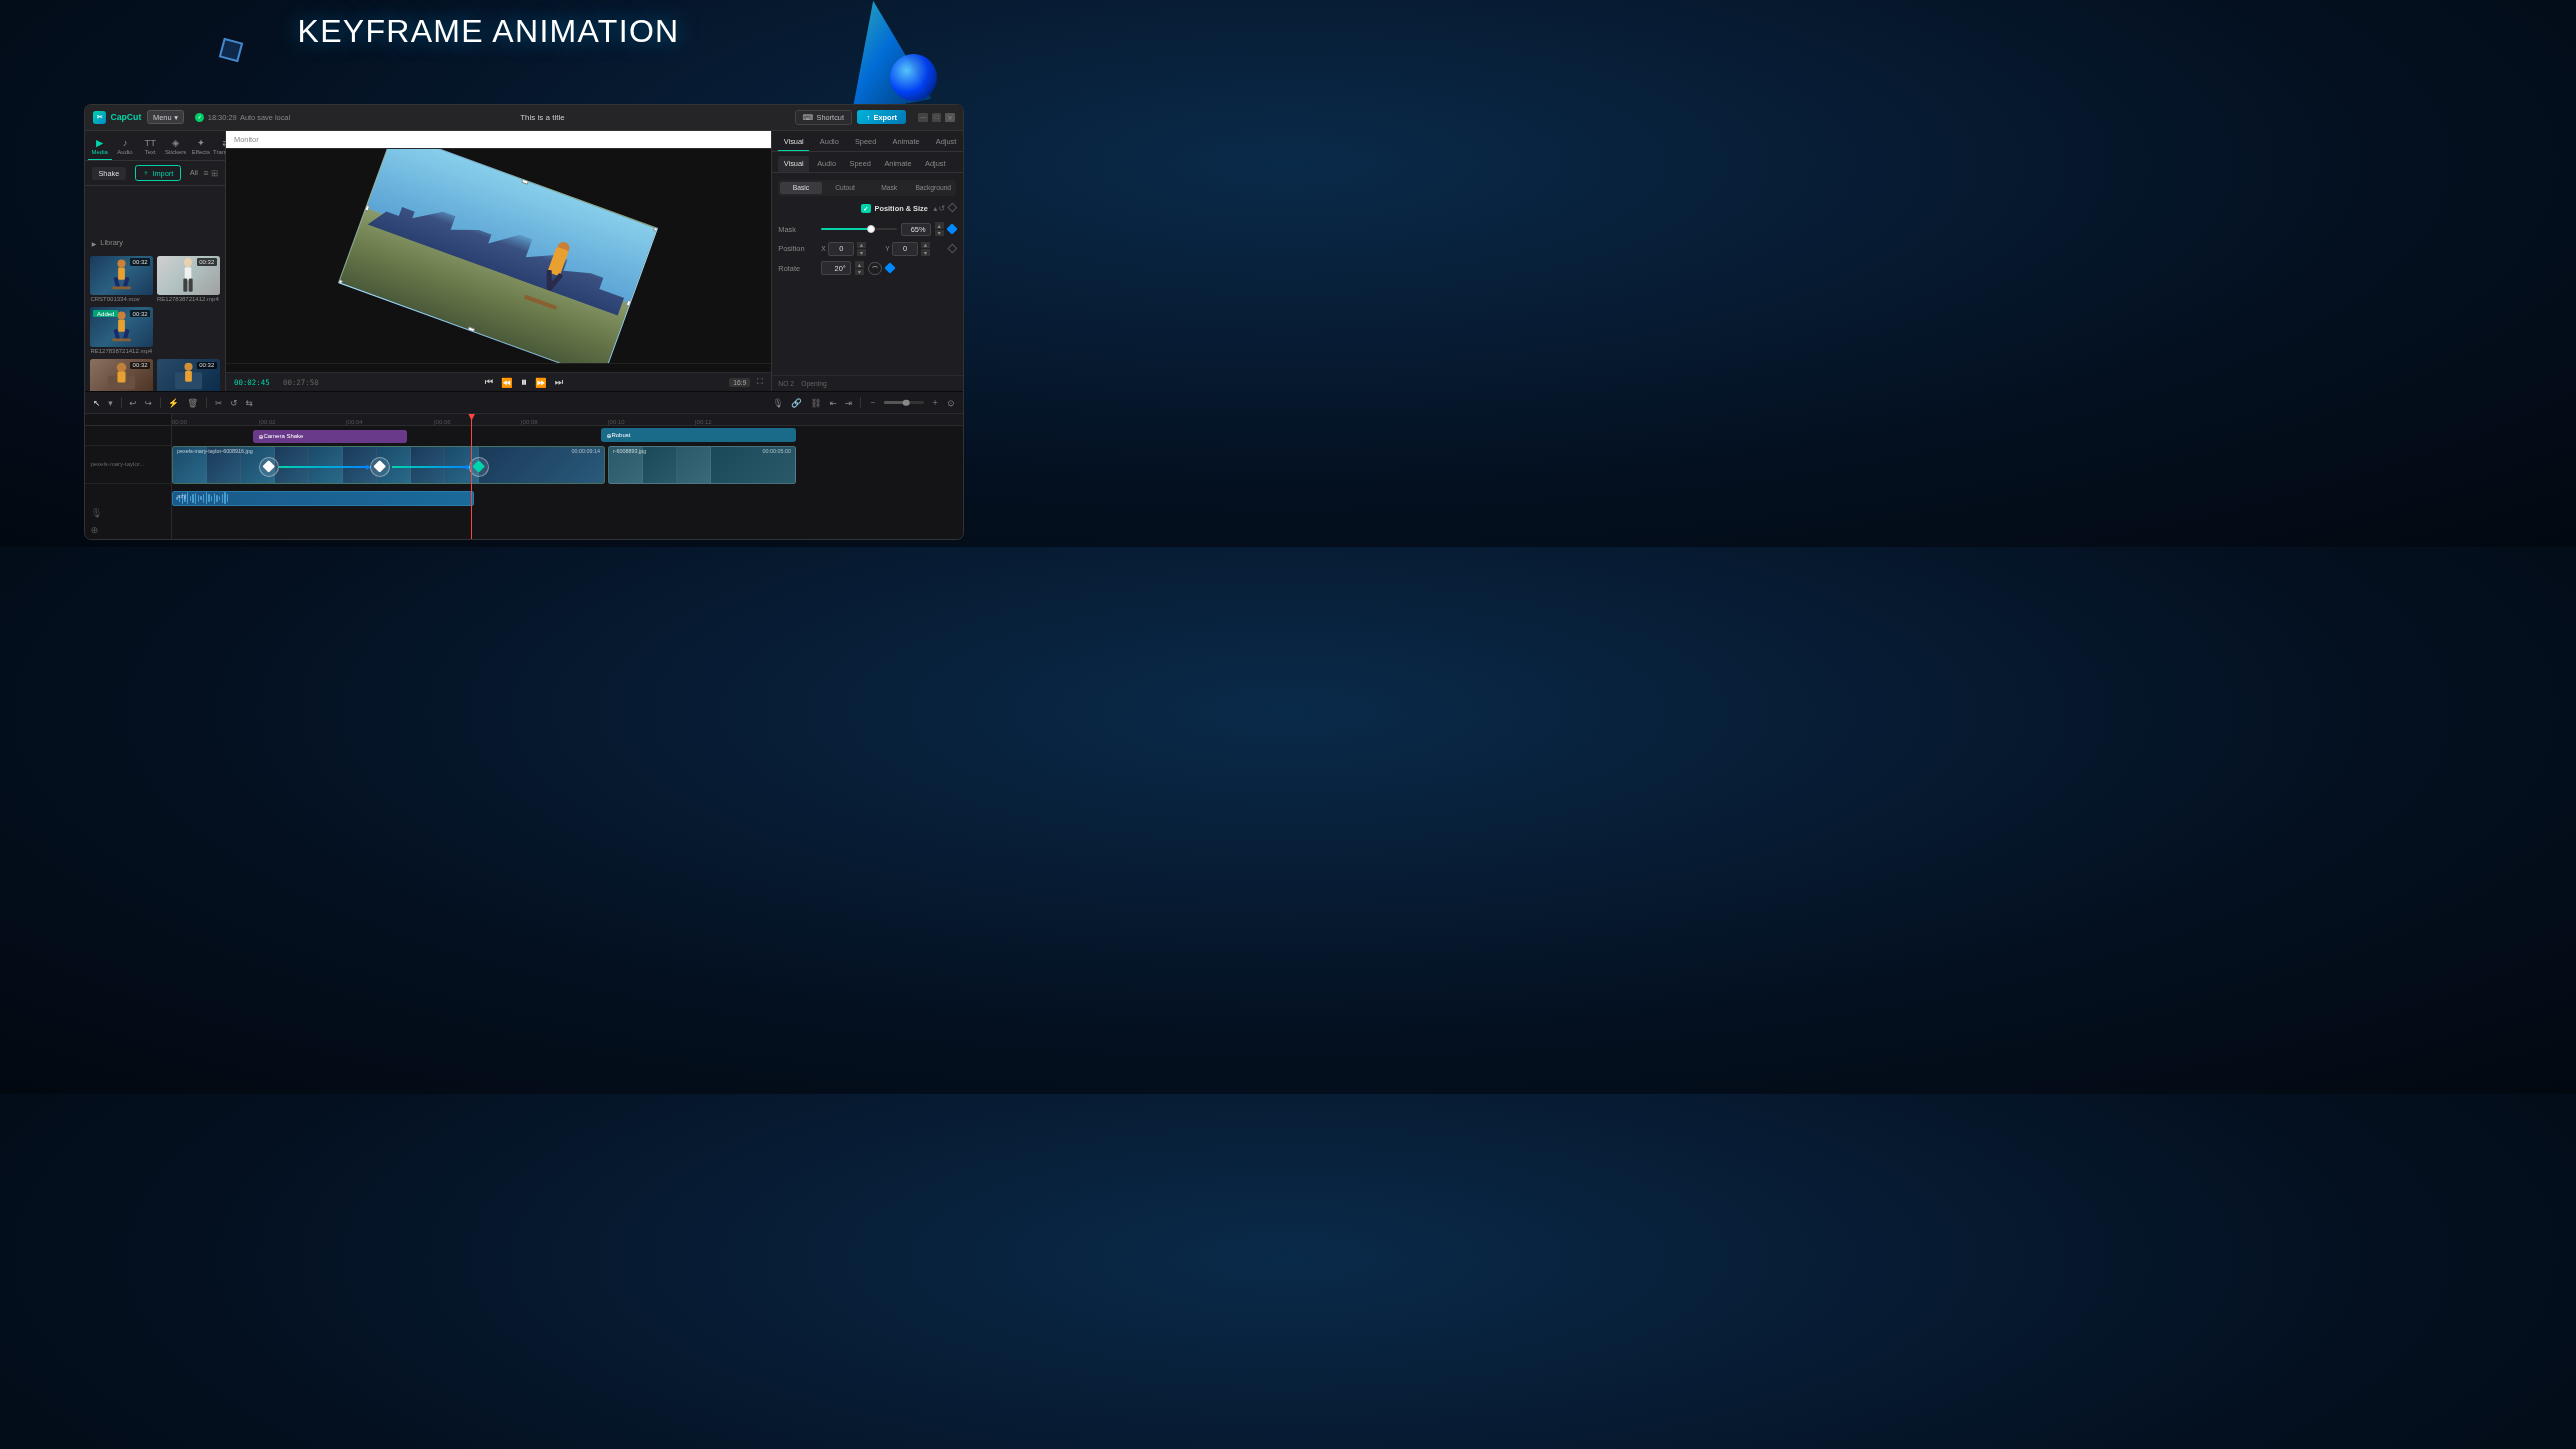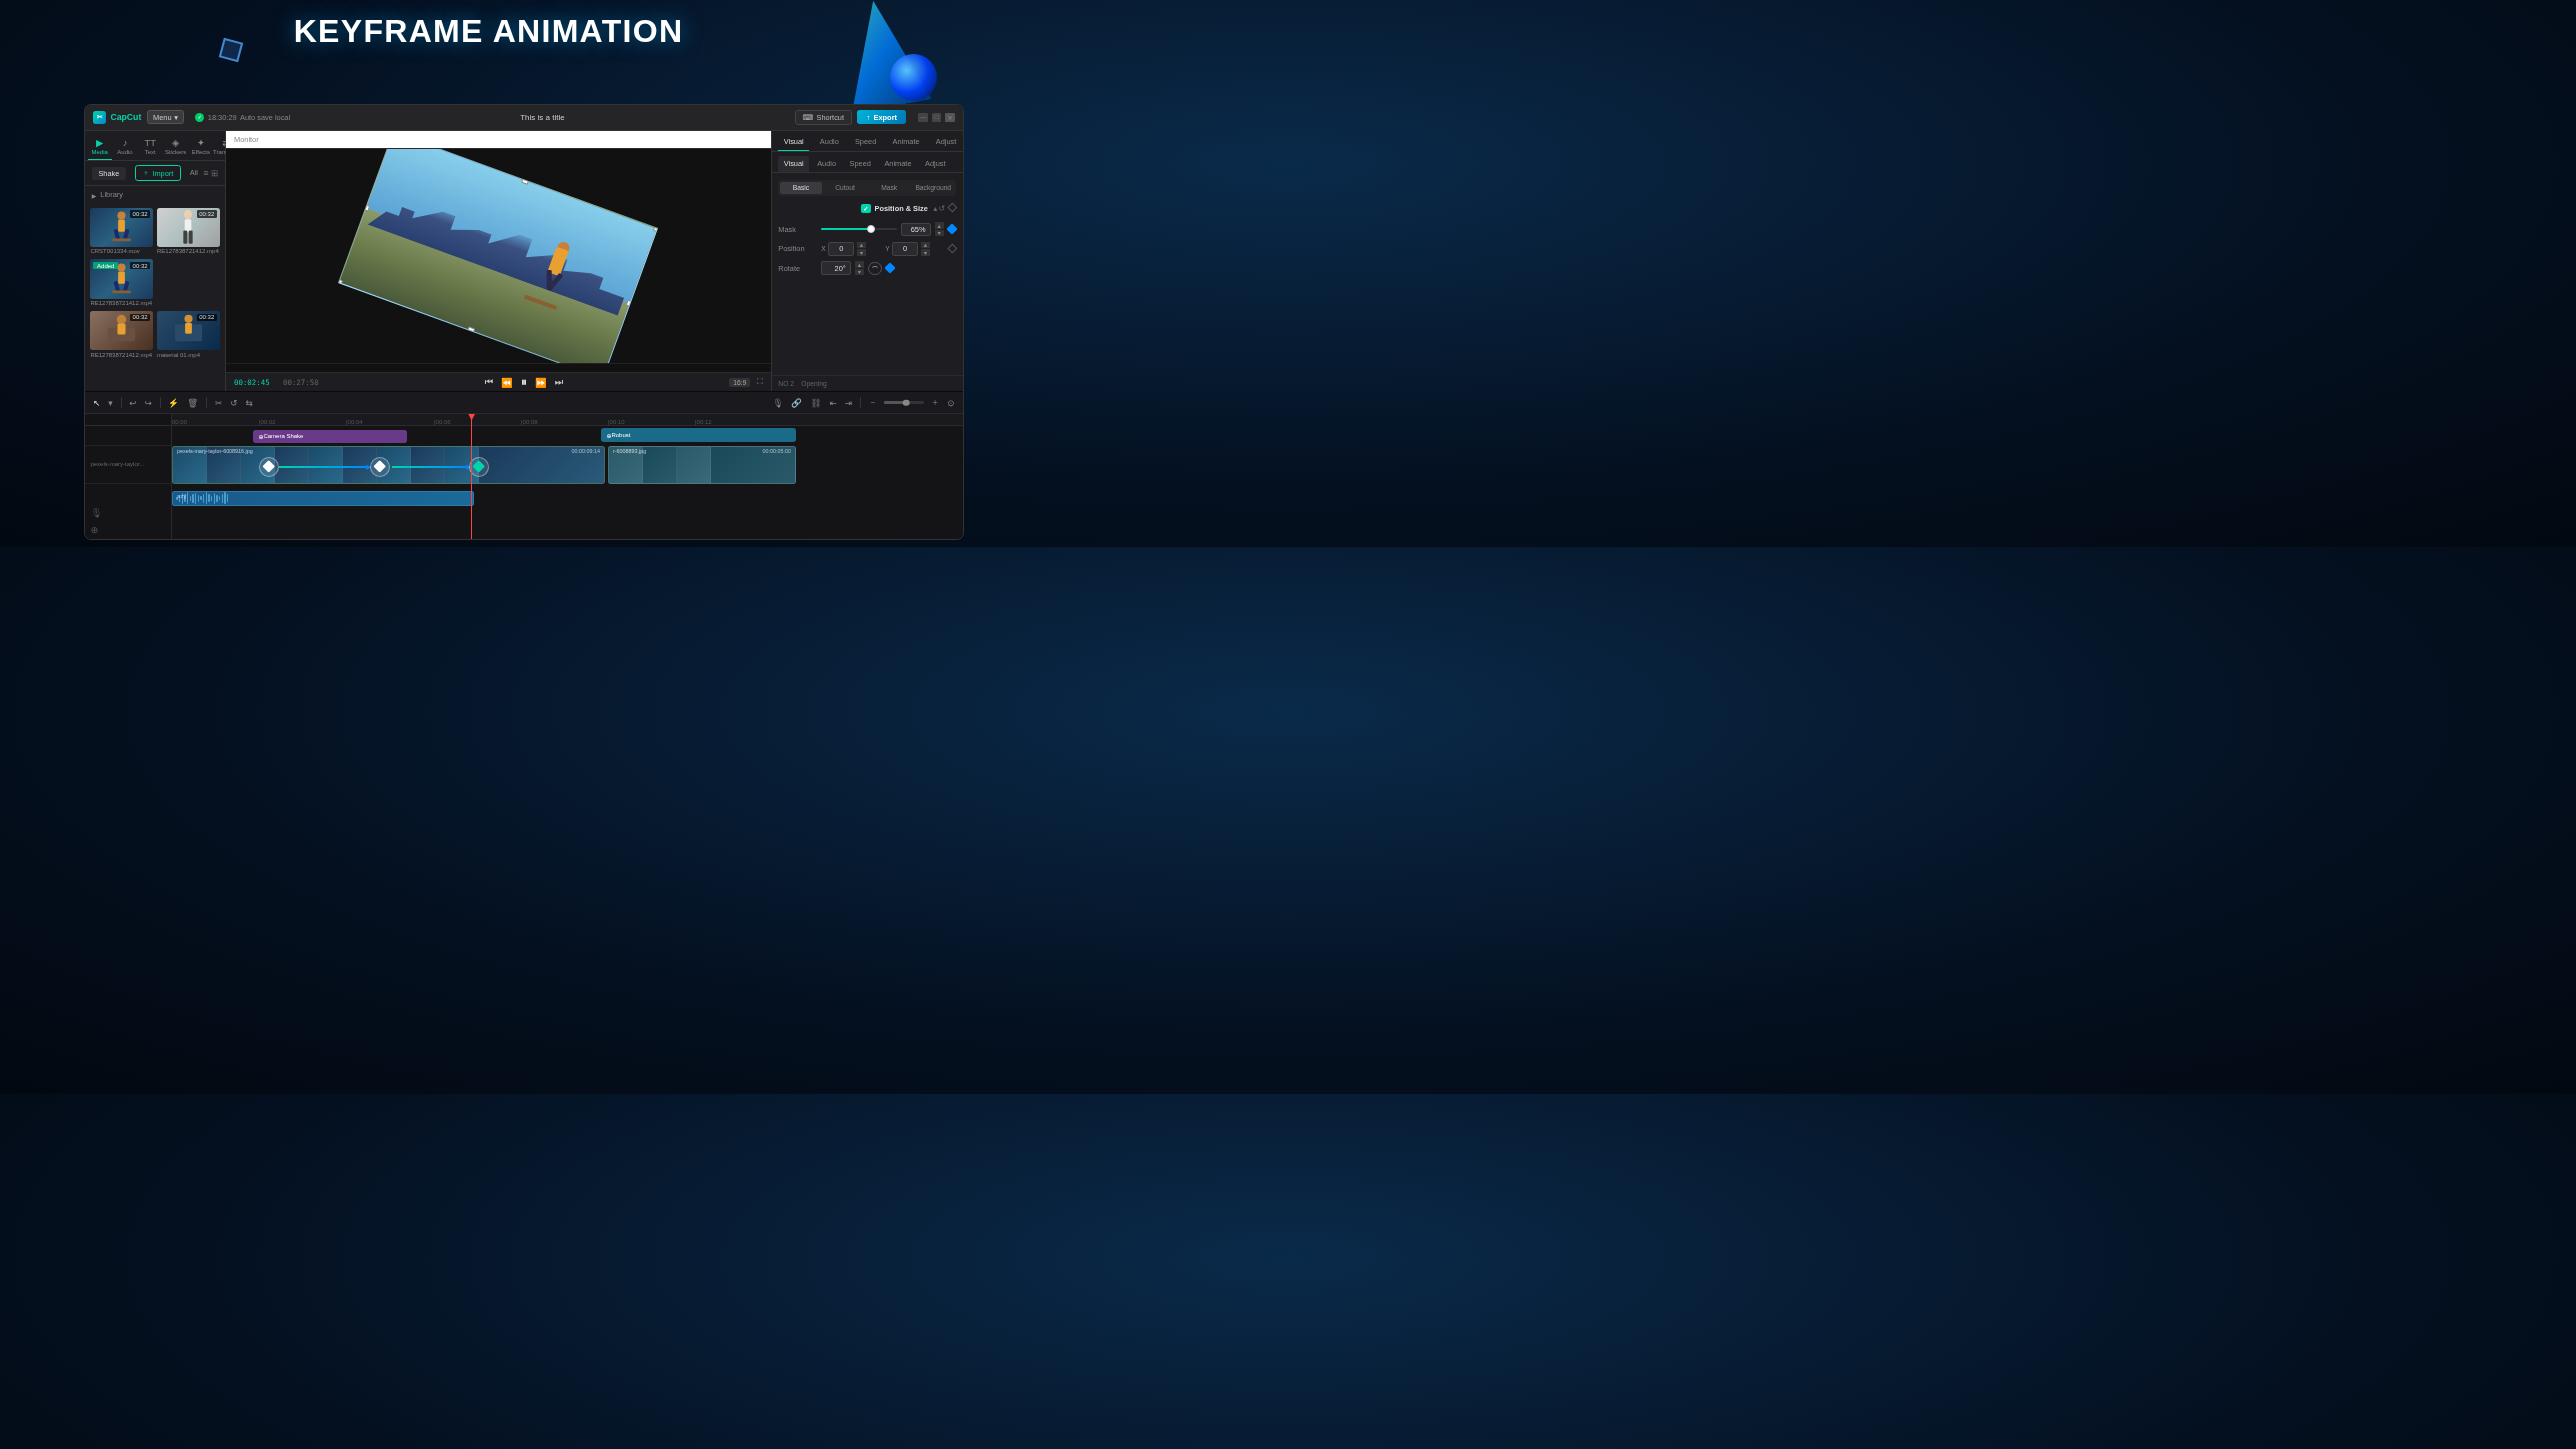--- a/index.html
+++ b/index.html
@@ -48,21 +48,21 @@
     
     .hero-section {
       position: absolute;
       top: 13.4px;
       left: 0;
       right: 0;
       text-align: center;
     }
     .hero-title {
       font-size: 32px;
-      font-weight: 700;
+      font-weight: 400;
       color: #ffffff;
       letter-spacing: 1.3px;
       text-shadow: 0 0 20px rgba(0,180,255,0.5);
     }
     .hero-subtitle {
       font-size: 14.8px;
       font-weight: 400;
       color: #80c8ff;
       margin-top: 4px;
     }
@@ -289,20 +289,21 @@
       cursor: pointer;
     }
     .library-item {
       display: flex;
       align-items: flex-end;
       gap: 4px;
       padding: 3.4px 6.7px;
       color: #888;
       font-size: 7.4px;
       cursor: pointer;
+      margin-top: 48px;
     }
     .library-arrow { font-size: 6px; }
 
     
     .media-grid {
       flex: 1;
       overflow-y: auto;
       padding: 5.4px;
       display: grid;
       grid-template-columns: 1fr 1fr;

